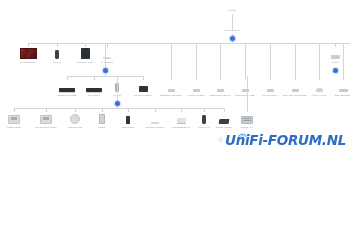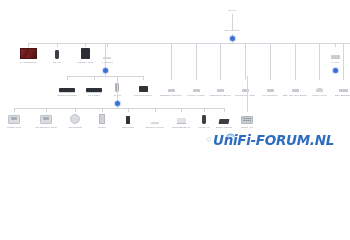--- a/index.html
+++ b/index.html
@@ -67,21 +67,21 @@
   .i-tower{width:4.5px;height:8px;background:#30353c;border-radius:.6px;}
   .i-tv{width:9px;height:6px;background:#2f343b;border-radius:.8px;}
   .i-console{width:10px;height:5px;background:#3a3f46;border-radius:.8px;
     transform:skewX(-10deg);}
   .i-box{width:10px;height:7px;background:#d9dce0;border:.6px solid #bfc4ca;border-radius:1px;}
   .i-box i{display:block;width:6px;height:3px;margin:1.2px auto 0;background:#a8aeb6;border-radius:.4px;}
   .i-gw{width:9px;height:4px;background:#c9cdd3;border-radius:.8px;}
 
   
   #watermark{
-    position:absolute;right:16px;bottom:3px;
+    position:absolute;right:4px;bottom:3px;
     display:flex;align-items:center;gap:2px;
     user-select:none;
   }
   #watermark .reg{
     font-size:6px;color:#b9c6dc;line-height:1;
   }
   #watermark .wm-text{
     position:relative;
     font-family:"DejaVu Sans",sans-serif;
     font-style:italic;font-weight:bold;

